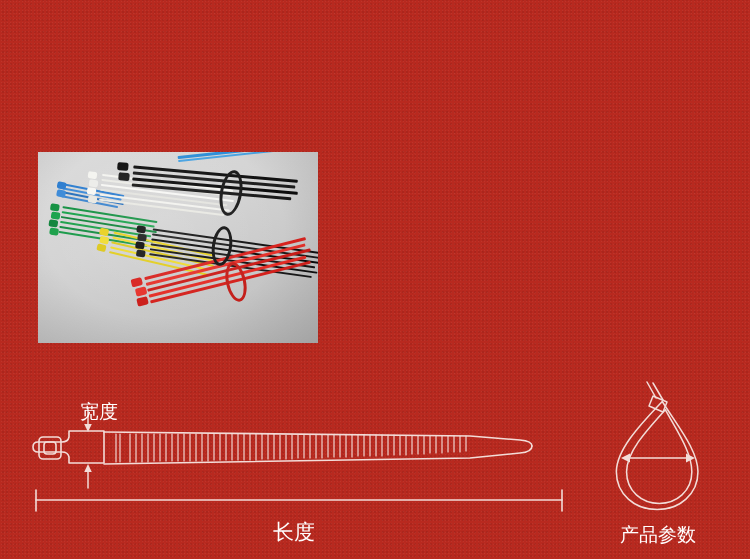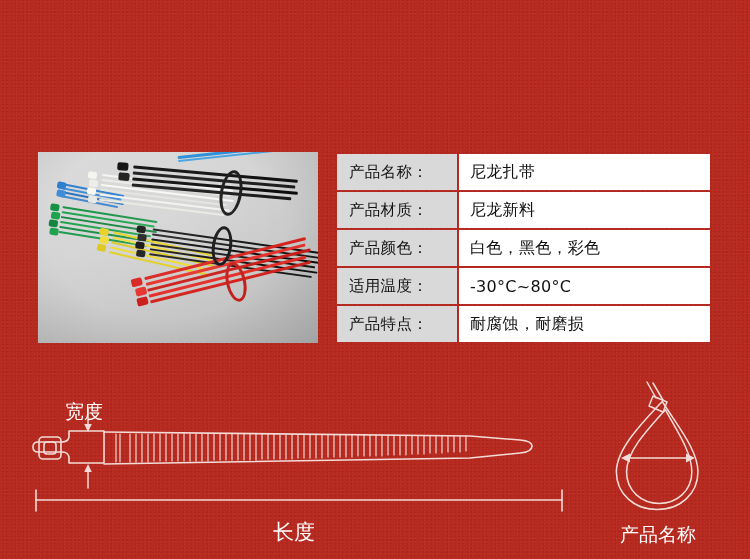--- a/index.html
+++ b/index.html
@@ -269,42 +269,20 @@
       <div class="tiehead" style="left:1px; top:21px; background:#cb1d19; height:8px; width:11px;"></div>
     </div>
 
     <div class="band" style="left:182px; top:18px; width:16px; height:40px; border-width:3px; border-color:#1a1a1a; transform:rotate(10deg);"></div>
     <div class="band" style="left:174px; top:74px; width:14px; height:34px; border-width:3px; border-color:#141414; transform:rotate(8deg);"></div>
     <div class="band" style="left:188px; top:110px; width:14px; height:34px; border-width:3px; border-color:#c41f1a; transform:rotate(-12deg);"></div>
 
     <div id="photo-vignette"></div>
   </div>
 
-  <div id="spec-table">
-    <div class="spec-row">
-      <div class="spec-label">产品名称：</div>
-      <div class="spec-value">尼龙扎带</div>
-    </div>
-    <div class="spec-row">
-      <div class="spec-label">产品材质：</div>
-      <div class="spec-value">尼龙新料</div>
-    </div>
-    <div class="spec-row">
-      <div class="spec-label">产品颜色：</div>
-      <div class="spec-value">白色，黑色，彩色</div>
-    </div>
-    <div class="spec-row">
-      <div class="spec-label">适用温度：</div>
-      <div class="spec-value">-30°C~80°C</div>
-    </div>
-    <div class="spec-row">
-      <div class="spec-label">产品特点：</div>
-      <div class="spec-value">耐腐蚀，耐磨损</div>
-    </div>
-  </div>
 
   <div id="diagram-area">
 
     <svg id="tie-flat-diagram" viewBox="0 0 600 179" xmlns="http://www.w3.org/2000/svg">
       <g fill="none" stroke="#f3dcd8" stroke-width="1.6" stroke-linejoin="round" stroke-linecap="round">
 
         <path d="M 38 63 L 62 63 Q 68 63 69 58 L 69 52 L 104 52 L 104 84 L 69 84 L 69 78 Q 68 73 62 73 L 38 73 Q 33 73 33 68 Q 33 63 38 63 Z" transform="translate(0,-1)"></path>
         <rect x="39" y="57" width="22" height="22" rx="4" ry="4"></rect>
         <rect x="44" y="62" width="12" height="12" rx="3" ry="3"></rect>
 
@@ -399,17 +377,17 @@
         <path d="M 68 20 L 58 3"></path>
 
         <path d="M 58 16 L 72 22 L 68 32 L 54 26 Z"></path>
 
         <line x1="30" y1="78" x2="96" y2="78" stroke-width="1.6"></line>
         <polygon points="26,78 35,73.6 35,82.4" fill="#f3dcd8" stroke="none"></polygon>
         <polygon points="100,78 91,73.6 91,82.4" fill="#f3dcd8" stroke="none"></polygon>
       </g>
     </svg>
 
-    <div class="dim-label" id="label-width" style="left:65px; top:20px;">宽度</div>
+    <div class="dim-label" id="label-width" style="left:80px; top:20px;">宽度</div>
     <div class="dim-label" id="label-length" style="left:273px; top:141px;">长度</div>
-    <div class="dim-label" id="label-diameter" style="left:620px; top:143px;">产品名称</div>
+    <div class="dim-label" id="label-diameter" style="left:620px; top:143px;">产品参数</div>
   </div>
 </div>
 
 </body></html>

